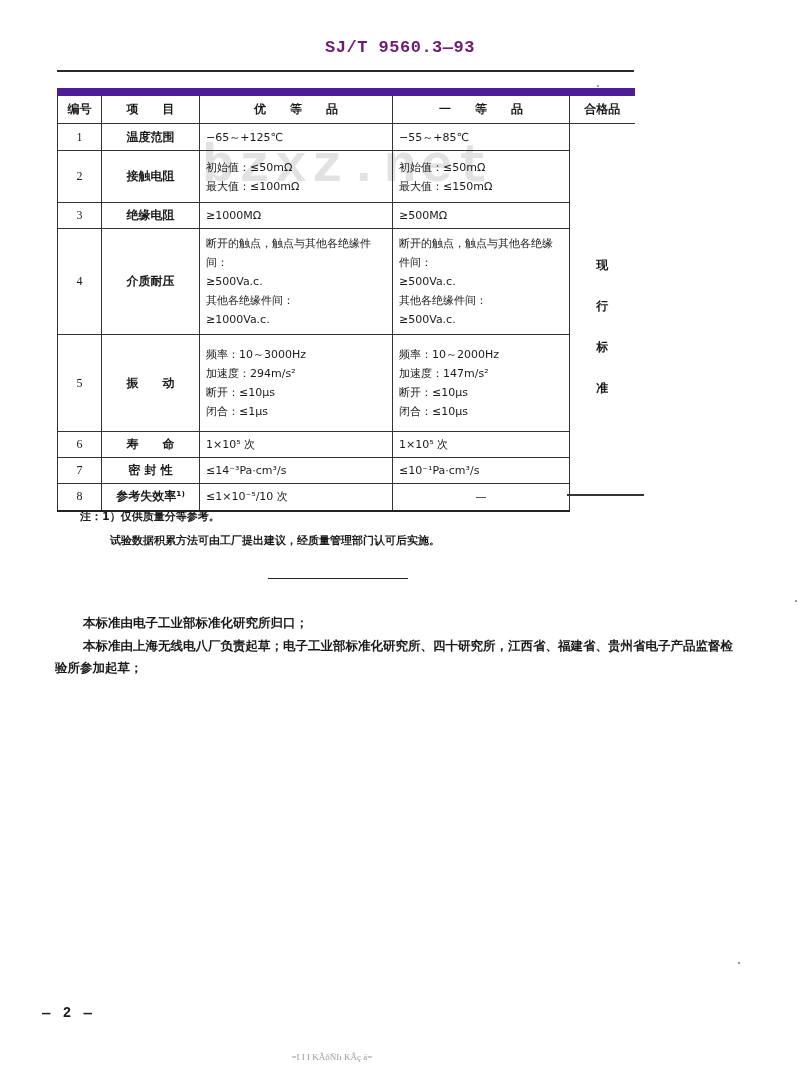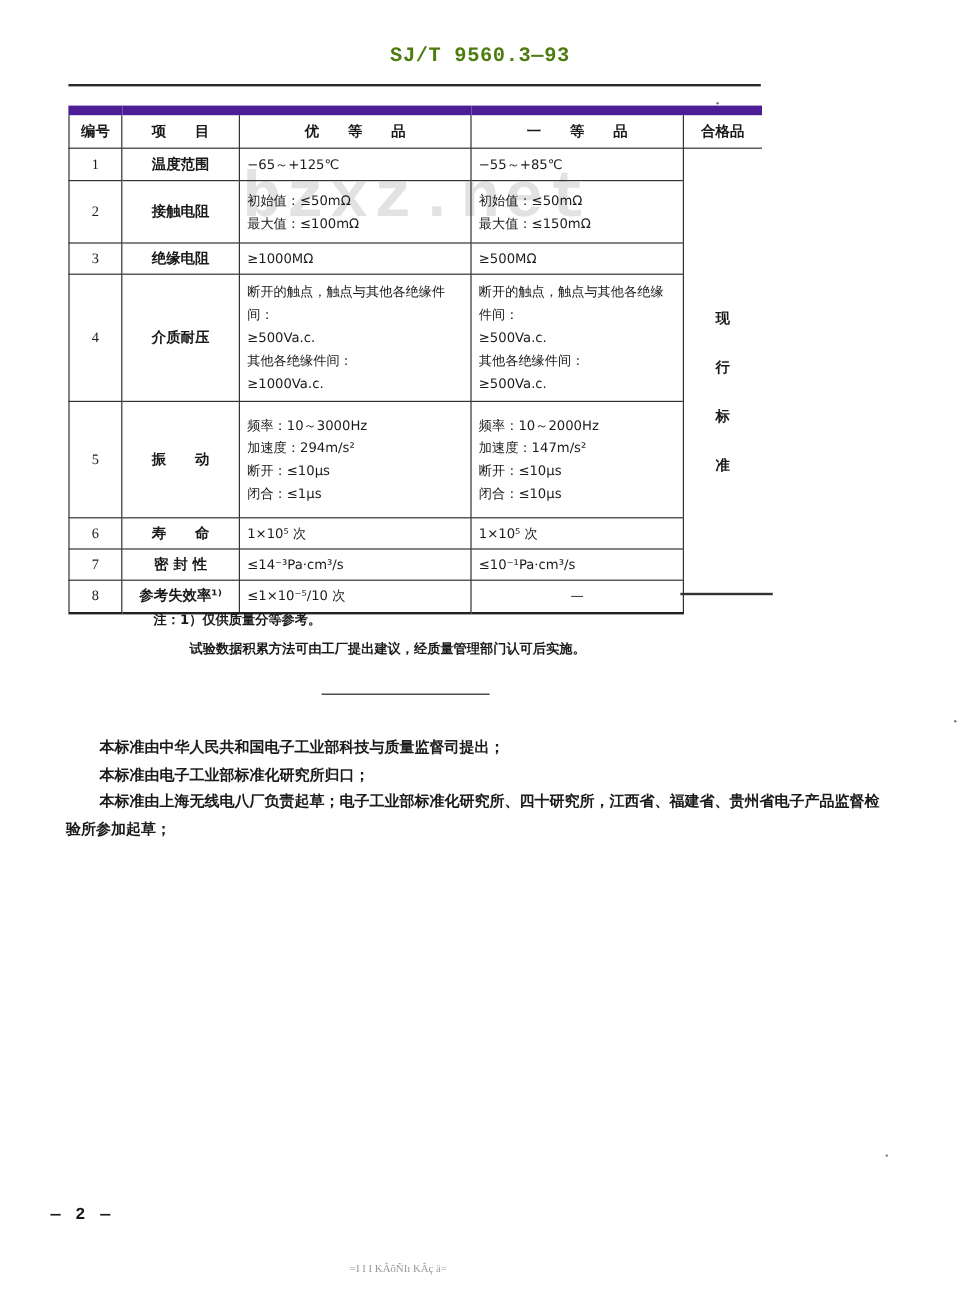--- a/index.html
+++ b/index.html
@@ -4,21 +4,21 @@
 <style>
   html, body { margin: 0; padding: 0; background: #ffffff; }
   body {
     width: 800px; height: 1090px; position: relative; overflow: hidden;
     font-family: "DejaVu Serif", "Liberation Serif", serif;
     color: #1a1a1a;
   }
   .header-code {
     position: absolute; top: 38px; left: 0; width: 800px; text-align: center;
     font-family: "Liberation Mono", "DejaVu Sans Mono", monospace;
-    font-size: 17px; font-weight: bold; letter-spacing: 0.5px; color: #4d7c0f;
+    font-size: 17px; font-weight: bold; letter-spacing: 0.5px; color: #701a75;
   }
   .header-rule {
     position: absolute; top: 70px; left: 57px; width: 577px; height: 0;
     border-top: 2px solid #2a2a2a;
   }
   table.spec {
     position: absolute; top: 88px; left: 57px;
     border-collapse: collapse; table-layout: fixed;
     font-size: 11.5px;
   }
@@ -38,21 +38,21 @@
   }
   table.spec th.qualh { border-right: none; }
   table.spec tr.last td { border-bottom: 2px solid #222; }
   .qual-text { display: inline-block; line-height: 41px; }
   .qual-text span { display: block; }
   .bottom-rule-right {
     position: absolute; top: 494px; left: 567px; width: 77px; border-top: 2px solid #333;
   }
   .notes {
     position: absolute; top: 505px; left: 80px; font-family: "DejaVu Sans", sans-serif;
-    font-size: 11px; font-weight: bold; line-height: 24px; margin-left: 48px;
+    font-size: 11px; font-weight: bold; line-height: 24px;
   }
   .notes .indent { padding-left: 30px; }
   .sep-rule {
     position: absolute; top: 578px; left: 268px; width: 140px; border-top: 1.5px solid #222;
   }
   .addendum {
     position: absolute; top: 612px; left: 55px; width: 690px;
     font-family: "DejaVu Sans", sans-serif; font-size: 12.5px; line-height: 22.5px; font-weight: bold;
   }
   .addendum p { margin: 0; }
@@ -209,21 +209,20 @@
 <div class="bottom-rule-right"></div>
 
 <div class="notes">
   <div>注：1）仅供质量分等参考。</div>
   <div class="indent">试验数据积累方法可由工厂提出建议，经质量管理部门认可后实施。</div>
 </div>
 
 <div class="sep-rule"></div>
 
 <div class="addendum">
-  <p class="ind">本标准由中华人民共和国电子工业部科技与质量监督司提出；</p>
   <p class="ind">本标准由电子工业部标准化研究所归口；</p>
   <p class="ind">本标准由上海无线电八厂负责起草；电子工业部标准化研究所、四十研究所，江西省、福建省、贵州省电子产品监督检验所参加起草；</p>
 </div>
 
 <div class="page-num">— 2 —</div>
 <div class="footer-mark">=I I I KÂõÑIı KÂç ä=</div>
 
 <div class="speck" style="top:600px; left:795px;"></div>
 <div class="speck" style="top:962px; left:738px;"></div>
 <div class="speck" style="top:85px; left:597px;"></div>

